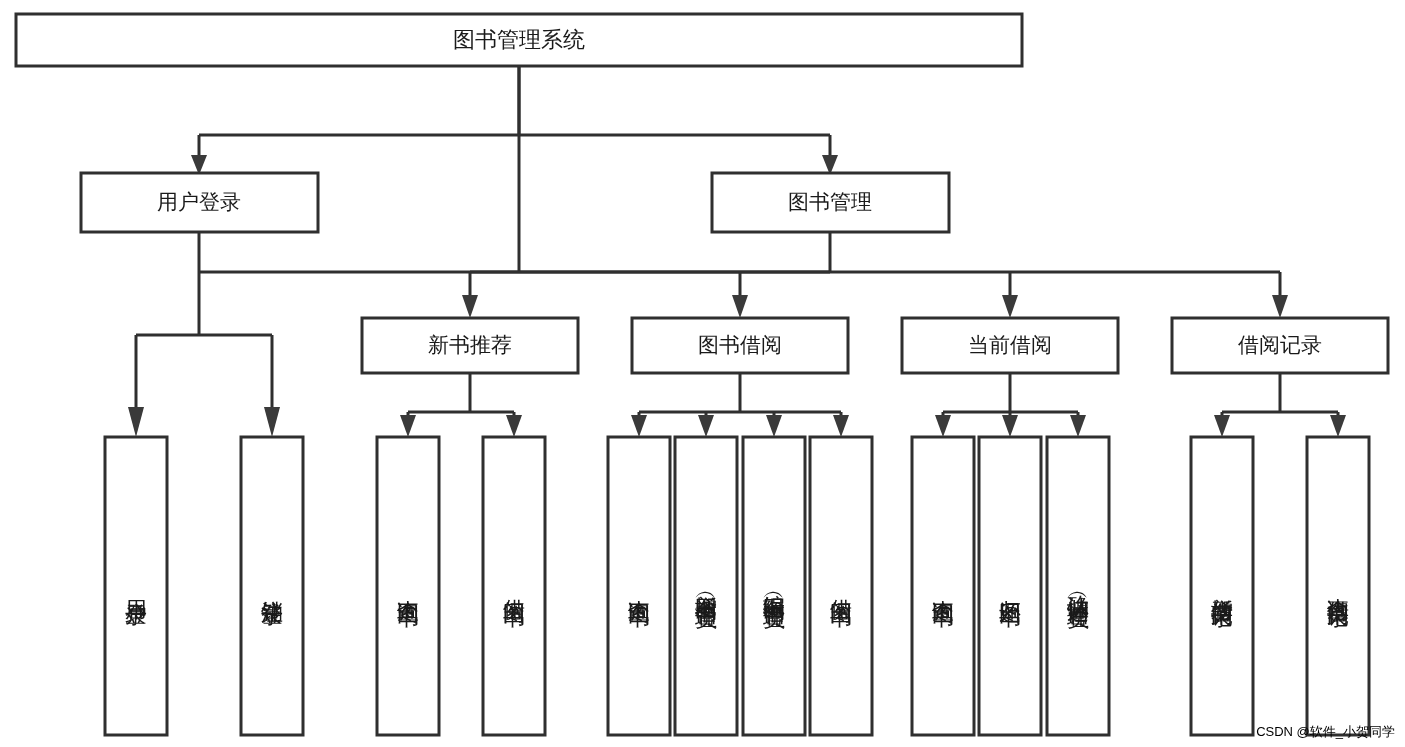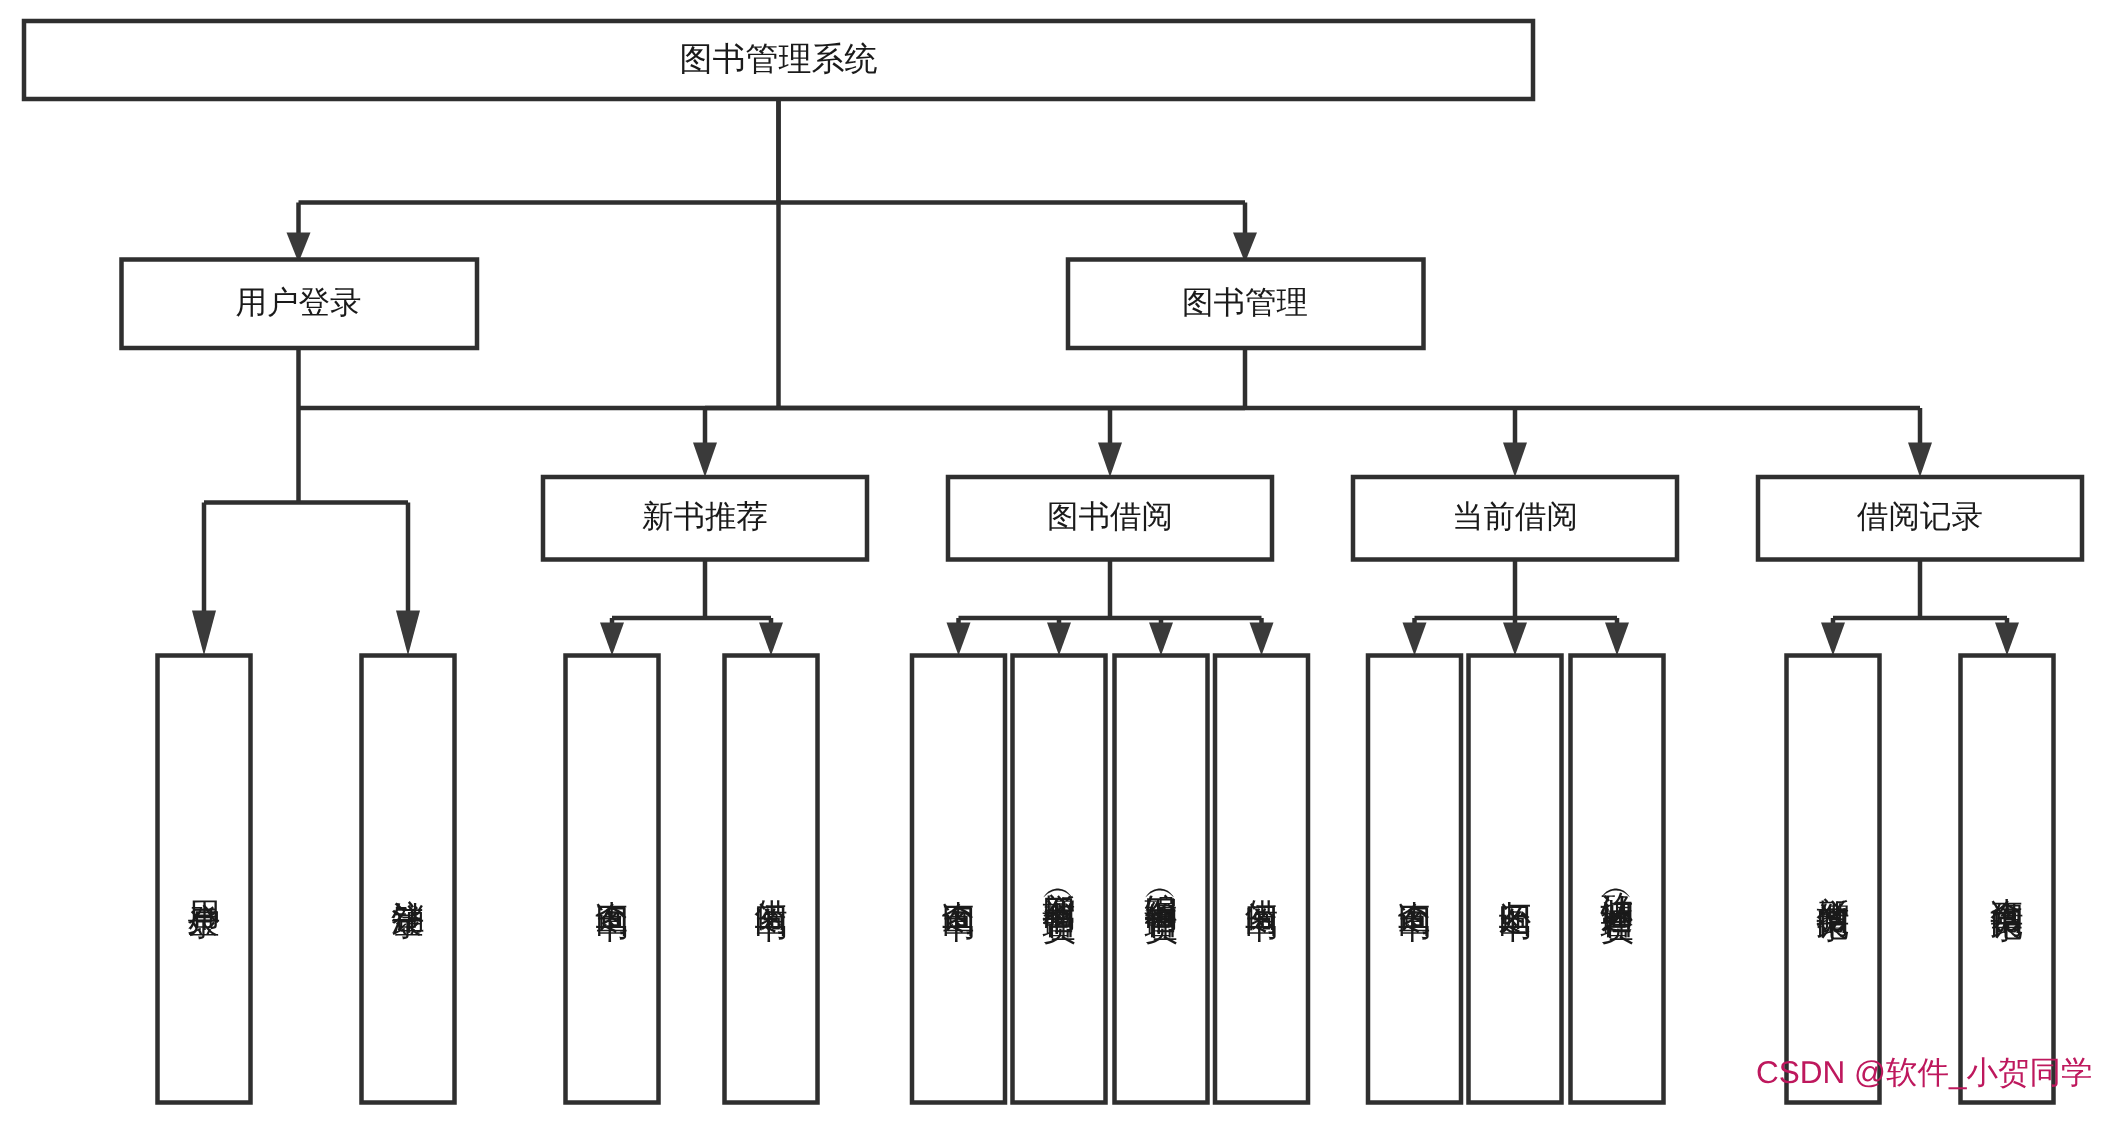--- a/index.html
+++ b/index.html
@@ -66,24 +66,24 @@
     align-items: center;
     justify-content: center;
     letter-spacing: 2px;
     white-space: nowrap;
     pointer-events: none;
     user-select: none;
   }
   .watermark {
     position: absolute;
     right: 10px;
-    bottom: 18px;
-    font-family: "Liberation Sans", "DejaVu Sans", sans-serif;
-    font-size: 21px;
-    color: #be185d;
+    bottom: 6px;
+    font-family: "Liberation Sans", "DejaVu Sans", sans-serif;
+    font-size: 13px;
+    color: #000000;
     white-space: nowrap;
   }
 </style>
 </head>
 <body>
 
 <div id="diagram-root">
 
   <svg id="flow" viewBox="0 0 1405 747" xmlns="http://www.w3.org/2000/svg">
 

